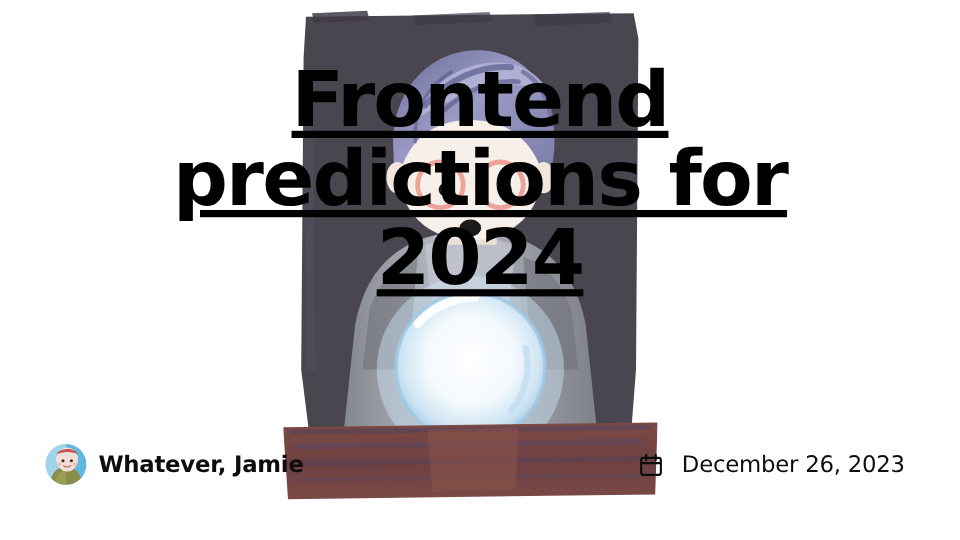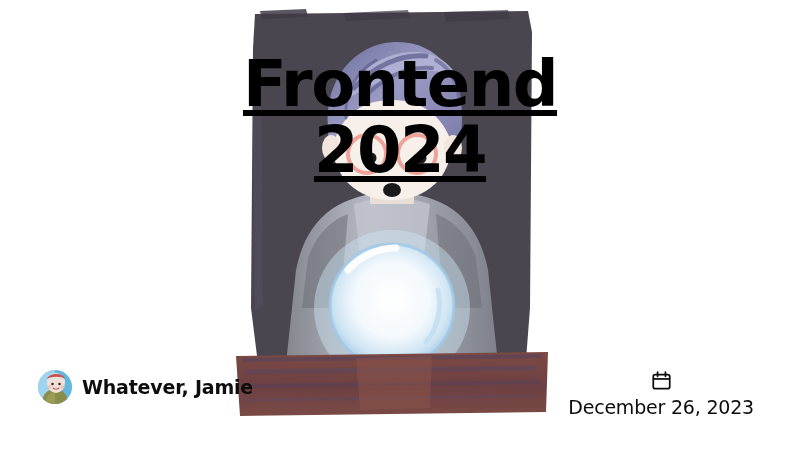--- a/index.html
+++ b/index.html
@@ -90,28 +90,27 @@
     font-weight: 700;
     font-size: 19px;
     color: #0d0d0d;
     letter-spacing: -0.2px;
     white-space: nowrap;
   }
 
   .date {
     display: flex;
     align-items: center;
-    gap: 5px;
+    gap: 15px;
     font-family: "DejaVu Sans", sans-serif;
     font-weight: 400;
     font-size: 19px;
     color: #0d0d0d;
     letter-spacing: -0.2px;
     white-space: nowrap;
-    flex-direction: column;
   }
   .cal-icon {
     width: 21px;
     height: 21px;
     flex: 0 0 auto;
     display: block;
   }
   .cal-icon svg { display: block; width: 100%; height: 100%; }
 </style>
 </head>
@@ -196,20 +195,21 @@
       <path d="M6,352 L306,348" stroke="#57435c" stroke-width="4" opacity=".65"></path>
       <path d="M8,364 L300,360" stroke="#5a4760" stroke-width="5" opacity=".55"></path>
       <path d="M12,378 L304,374" stroke="#55415a" stroke-width="4" opacity=".5"></path>
       <path d="M10,392 L298,388" stroke="#5e4a62" stroke-width="3" opacity=".45"></path>
       <path d="M120,350 L196,348 L194,400 L124,402 Z" fill="#8a544b" opacity=".55"></path>
     </svg>
   </div>
 
   <div class="title-wrap">
     <h1 class="title">Frontend</h1>
+    <h1 class="title">predictions for</h1>
     <h1 class="title">2024</h1>
   </div>
 
   <div class="footer">
 
     <div class="author">
       <span class="avatar">
         <svg viewBox="0 0 34 34" xmlns="http://www.w3.org/2000/svg" aria-hidden="true">
           <circle cx="17" cy="17" r="17" fill="#9fd4ee"></circle>
           <path d="M17,0 A17,17 0 0 1 34,17 A17,17 0 0 1 17,34 Z" fill="#63b6de"></path>

